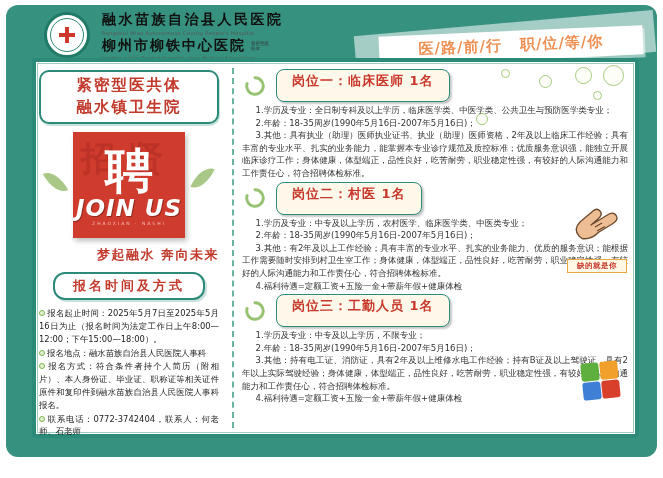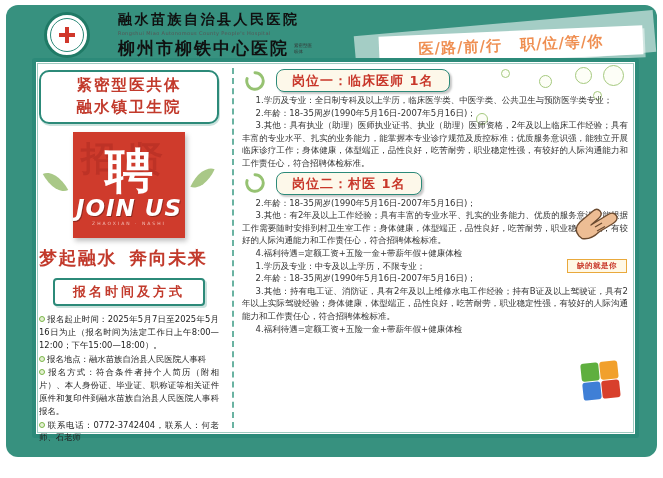--- a/index.html
+++ b/index.html
@@ -5,25 +5,25 @@
   * { margin:0; padding:0; box-sizing:border-box; }
   html,body { width:663px; height:478px; background:#ffffff; font-family:"DejaVu Sans",sans-serif; overflow:hidden; }
   .poster { position:absolute; left:6px; top:5px; width:651px; height:452px; background:#37917f; border-radius:12px; overflow:hidden; }
 
   
   .logo { position:absolute; left:38px; top:7px; width:46px; height:46px; border-radius:50%; background:#fff; border:3px solid #1f7a66; display:flex; align-items:center; justify-content:center; }
   .logo .ring { width:34px; height:34px; border:1.5px solid #2c8a79; border-radius:50%; display:flex; align-items:center; justify-content:center; }
   .logo .cross { position:relative; width:16px; height:16px; }
   .logo .cross::before { content:""; position:absolute; left:6px; top:0; width:4px; height:16px; background:#d0372b; }
   .logo .cross::after  { content:""; position:absolute; left:0; top:6px; width:16px; height:4px; background:#d0372b; }
-  .names { position:absolute; left:112px; top:6px; }
+  .names { position:absolute; left:96px; top:6px; }
   .h1cn { font-size:14px; font-weight:800; color:#101010; letter-spacing:2.5px; }
   .h1en { font-size:5px; color:#555; letter-spacing:0.4px; margin-top:1px; }
   .h2row { display:flex; align-items:center; gap:5px; margin-top:1px; }
-  .h2cn { font-size:17px; font-weight:800; color:#101010; letter-spacing:2px; }
+  .h2cn { font-size:14px; font-weight:800; color:#101010; letter-spacing:2px; }
   .h2tag { width:18px; font-size:4.5px; line-height:1.15; color:#333; }
   .h2en { font-size:5px; color:#555; letter-spacing:0.2px; }
 
   .banner-back { position:absolute; right:2px; top:18px; width:300px; height:42px; background:rgba(255,255,255,0.55); transform:rotate(-5deg); }
   .banner { position:absolute; right:14px; top:26px; width:264px; height:29px; background:#ffffff; transform:rotate(-2.5deg); display:flex; align-items:center; justify-content:center; gap:18px; box-shadow:2px 3px 0 rgba(255,255,255,0.5); }
   .banner span { color:#ef8f52; font-weight:800; font-size:15px; letter-spacing:1px; }
 
   
   .panel { position:absolute; left:26px; top:53px; width:607px; height:380px; background:#ffffff; border:4px solid #2c8a79; border-radius:3px; }
   .panel-hairline { position:absolute; inset:1px; border:1px solid #9fcac0; pointer-events:none; }
@@ -37,39 +37,39 @@
   .titlebox span { display:block; color:#c23a2c; font-weight:800; font-size:15.5px; letter-spacing:2px; line-height:1.4; }
   .red-wrap { position:relative; width:170px; margin:7px auto 0; height:108px; display:flex; align-items:center; justify-content:center; }
   .leaf { position:absolute; width:15px; height:26px; background:#a9c887; border-radius:0 100% 0 100%; }
   .leaf.l1 { left:4px; top:38px; transform:rotate(-28deg); }
   .leaf.l2 { right:4px; top:34px; transform:rotate(24deg) scaleX(-1); }
   .red-block { position:relative; width:112px; height:106px; background:#cf3b2c; display:flex; flex-direction:column; align-items:center; justify-content:center; box-shadow:2px 3px 5px rgba(0,0,0,0.25); overflow:hidden; }
   .watermark { position:absolute; top:4px; left:0; right:0; text-align:center; font-size:34px; font-weight:800; color:#bd3226; letter-spacing:14px; }
   .pin { position:relative; z-index:1; font-size:48px; font-weight:900; color:#ffffff; line-height:1.05; }
   .joinus { position:relative; z-index:1; font-style:italic; font-weight:700; font-size:23px; color:#ffffff; letter-spacing:1px; text-shadow:1px 1px 0 #8e2a20; }
   .joinus-sub { position:relative; z-index:1; font-size:4.5px; color:#f3c0b8; letter-spacing:2px; }
-  .motto { margin-top:7px; text-align:left; color:#c23a2c; font-weight:800; font-size:18px; letter-spacing:1.5px;font-family:Liberation Mono, monospace; }
-  .signup-box { margin:8px auto 0; width:152px; border:2px solid #2c8a79; border-radius:4px; background:#fff; text-align:center; padding:3px 0; color:#c23a2c; font-weight:800; font-size:13px; letter-spacing:3px; box-shadow:2px 2px 0 rgba(44,138,121,0.25); }
+  .motto { margin-top:7px; text-align:right; color:#c23a2c; font-weight:800; font-size:13px; letter-spacing:1.5px; }
+  .signup-box { margin:8px auto 0; width:152px; border:2px solid #2c8a79; border-radius:12px; background:#fff; text-align:center; padding:3px 0; color:#c23a2c; font-weight:800; font-size:13px; letter-spacing:3px; box-shadow:2px 2px 0 rgba(44,138,121,0.25); }
   .info-list { margin-top:7px; font-size:8.4px; line-height:1.52; color:#222; text-align:justify; }
   .info-item { margin-bottom:1px; }
   .bullet { display:inline-block; width:6px; height:6px; border-radius:50%; border:1.5px solid #7ab648; background:#e4f0d2; margin-right:2px; }
 
   
   .bubble { position:absolute; border:1.5px solid #a5c97e; background:#fdfef7; border-radius:50%; z-index:0; }
   .b1 { right:36px; top:0;  width:17px; height:17px; }
   .b2 { right:4px;  top:-2px; width:21px; height:21px; }
   .b3 { right:76px; top:8px; width:13px; height:13px; }
   .b4 { right:118px; top:2px; width:9px; height:9px; }
   .b5 { right:26px; top:24px; width:9px; height:9px; }
   .b6 { right:140px; top:46px; width:12px; height:12px; }
 
   .section { position:relative; z-index:1; }
   .sec-head { display:flex; align-items:center; gap:10px; margin:2px 0 2px 2px; }
   .swirl { width:22px; height:22px; flex:0 0 auto; }
-  .sec-title { border:1.5px solid #2c8a79; background:#fdf8ea; border-radius:8px; padding:2px 15px 1px; color:#c8372a; font-weight:800; font-size:13px; letter-spacing:1px; box-shadow:2px 2px 2px rgba(0,0,0,0.22); }
+  .sec-title { border:1.5px solid #2c8a79; background:#fdf8ea; border-radius:8px; padding:2px 15px 11px; color:#c8372a; font-weight:800; font-size:13px; letter-spacing:1px; box-shadow:2px 2px 2px rgba(0,0,0,0.22); }
   .sec-body p { text-indent:1.6em; font-size:8.5px; line-height:12.6px; color:#333; text-align:justify; }
 
   .fist { position:absolute; right:0; top:138px; width:62px; text-align:center; z-index:2; }
   .fist-badge { display:inline-block; border:1.5px solid #e9a93c; background:#fff8e6; color:#c8372a; font-weight:700; font-size:7.5px; padding:1px 9px; margin-top:-8px; letter-spacing:0.5px; }
   .puzzle { position:absolute; right:8px; top:295px; width:38px; height:38px; transform:rotate(-6deg); display:grid; grid-template-columns:18px 18px; grid-template-rows:18px 18px; gap:1px; z-index:2; }
   .puzzle div { border-radius:3px; }
   .pz1 { background:#5faf3f; } .pz2 { background:#f1a02c; }
   .pz3 { background:#3f7fd6; } .pz4 { background:#d8402c; }
 </style>
 </head>
@@ -150,27 +150,34 @@
       </div>
 
       <div class="section">
         <div class="sec-head">
           <svg class="swirl" viewBox="0 0 24 24">
               <path d="M12 3a9 9 0 1 1-8.6 6.3" fill="none" stroke="#7cb34f" stroke-width="3.2" stroke-linecap="round" opacity="0.8"></path>
             </svg>
           <div class="sec-title">岗位二：村医 1名</div>
         </div>
         <div class="sec-body">
+          <p>1.学历及专业：中专及以上学历，农村医学、临床医学类、中医类专业；</p>
           <p>2.年龄：18-35周岁(1990年5月16日-2007年5月16日)；</p>
           <p>3.其他：有2年及以上工作经验；具有丰富的专业水平、扎实的业务能力、优质的服务意识；能根据工作需要随时安排到村卫生室工作；身体健康，体型端正，品性良好，吃苦耐劳，职业稳定性强，有较好的人际沟通能力和工作责任心，符合招聘体检标准。</p>
           <p>4.福利待遇=定额工资+五险一金+带薪年假+健康体检</p>
         </div>
       </div>
 
       <div class="section">
+        <div class="sec-head">
+          <svg class="swirl" viewBox="0 0 24 24">
+              <path d="M12 3a9 9 0 1 1-8.6 6.3" fill="none" stroke="#7cb34f" stroke-width="3.2" stroke-linecap="round" opacity="0.8"></path>
+            </svg>
+          <div class="sec-title">岗位三：工勤人员 1名</div>
+        </div>
         <div class="sec-body">
           <p>1.学历及专业：中专及以上学历，不限专业；</p>
           <p>2.年龄：18-35周岁(1990年5月16日-2007年5月16日)；</p>
           <p>3.其他：持有电工证、消防证，具有2年及以上维修水电工作经验；持有B证及以上驾驶证，具有2年以上实际驾驶经验；身体健康，体型端正，品性良好，吃苦耐劳，职业稳定性强，有较好的人际沟通能力和工作责任心，符合招聘体检标准。</p>
           <p>4.福利待遇=定额工资+五险一金+带薪年假+健康体检</p>
         </div>
       </div>
 
       <div class="fist">
         <svg width="56" height="44" viewBox="0 0 56 44">

